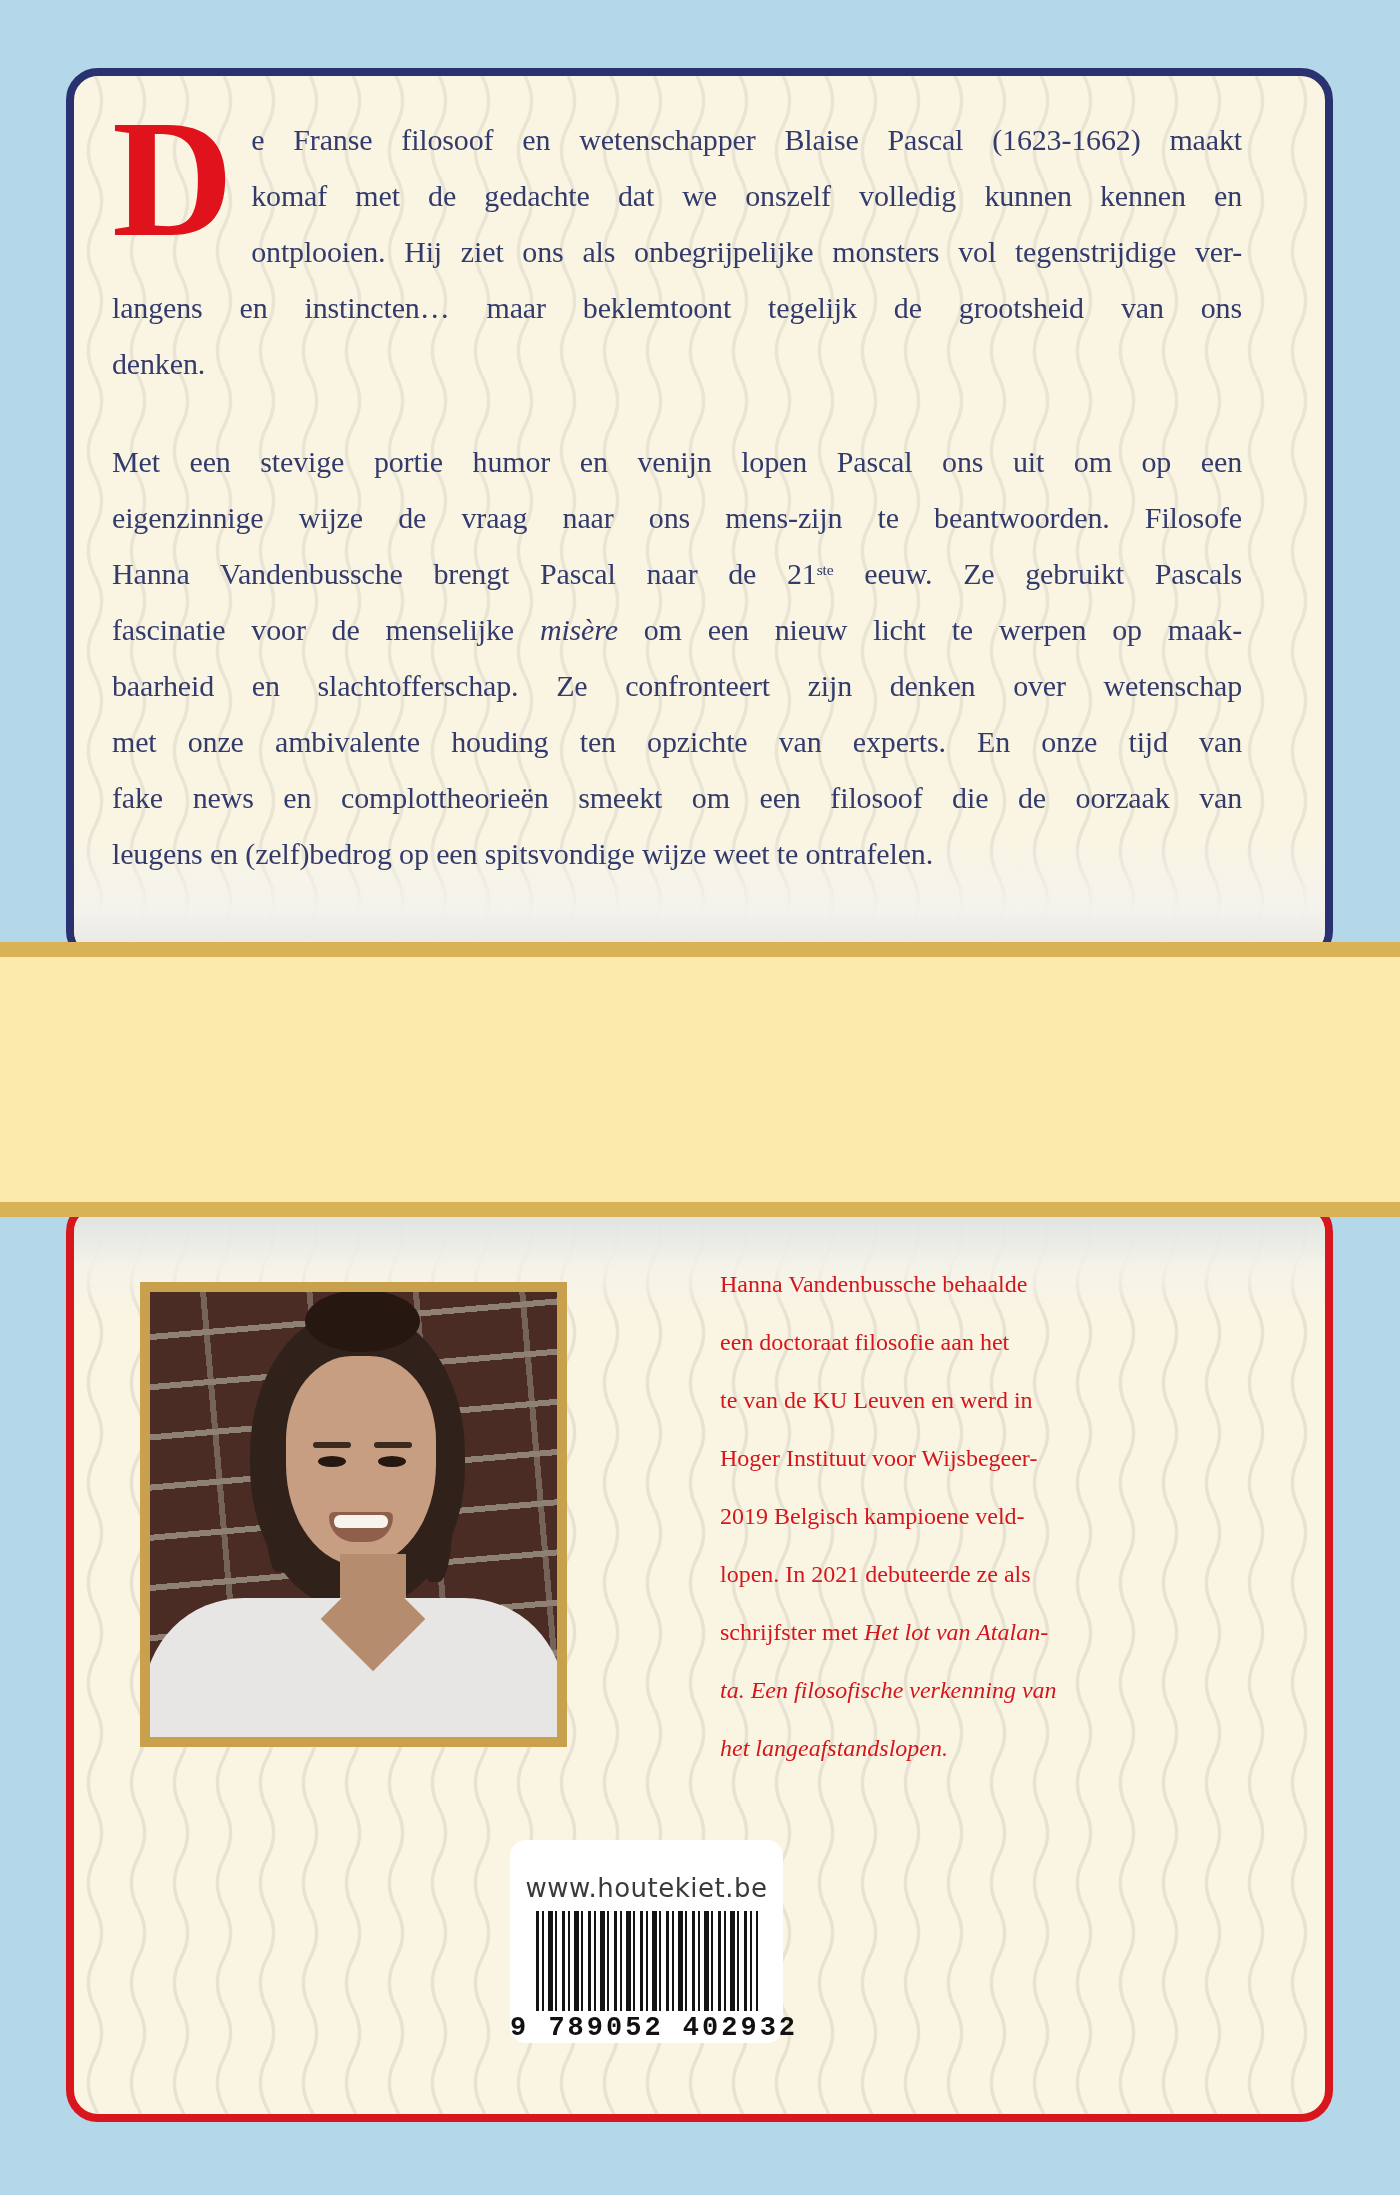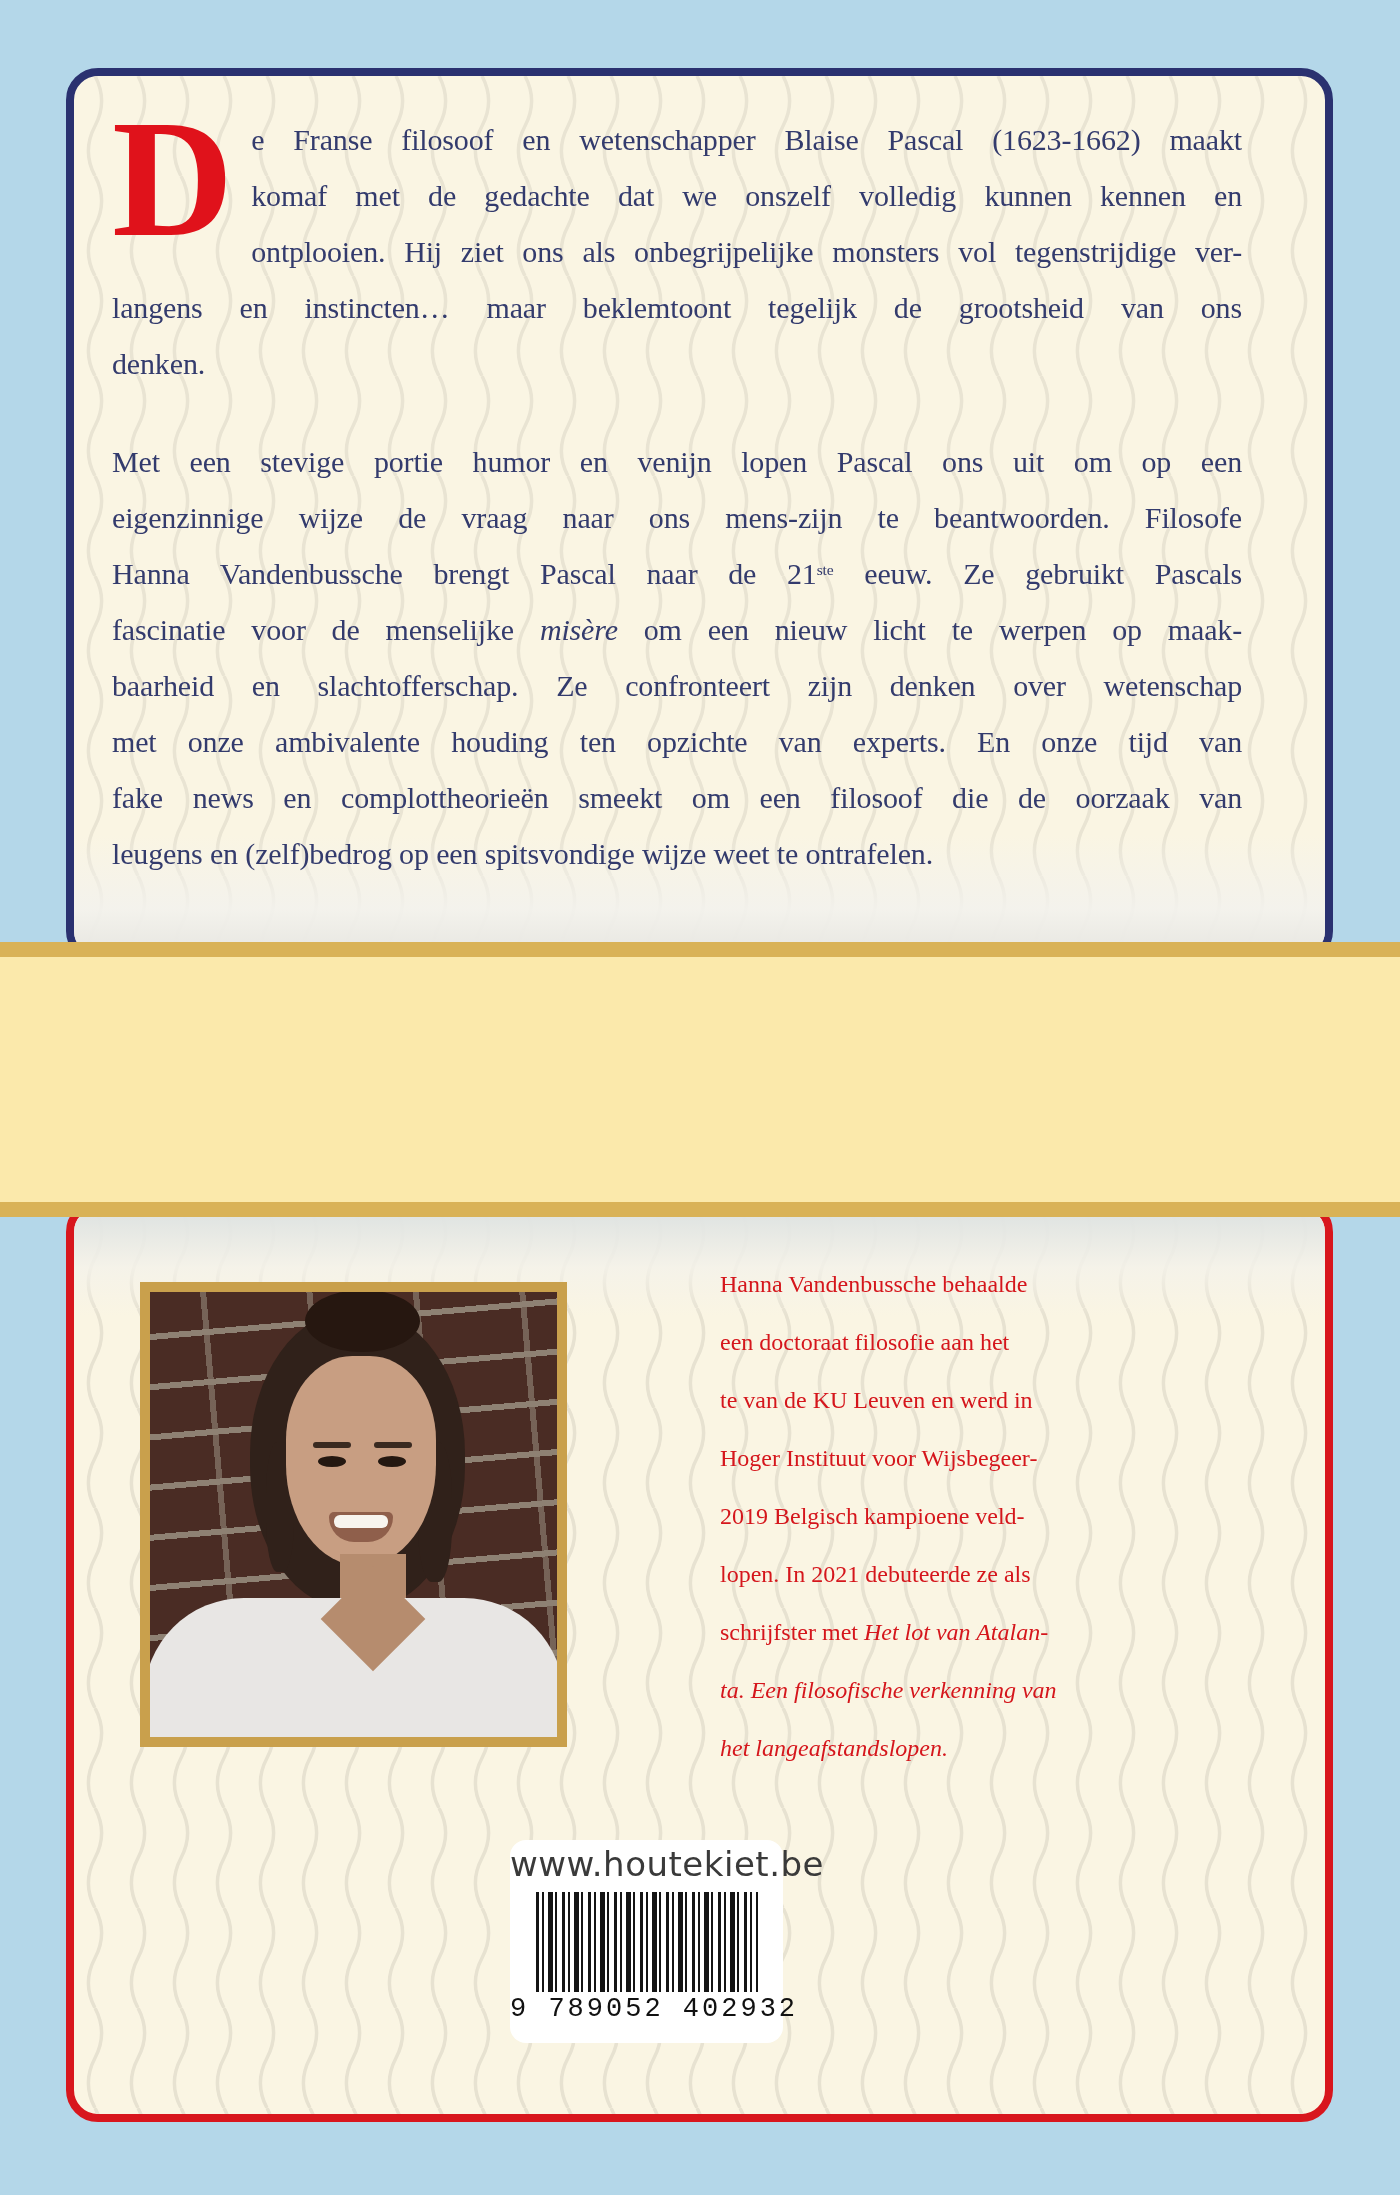--- a/index.html
+++ b/index.html
@@ -58,27 +58,27 @@
   .vneck{left:186px;top:290px;width:74px;height:74px;background:#b68c6e;transform:rotate(45deg);}
 
   
   .bio{position:absolute;left:646px;top:47px;width:588px;z-index:2;color:#d5161c;
        font-size:24px;line-height:58px;}
   .bio .tline{text-align:left;}
 
   
   .barcode-box{position:absolute;left:436px;top:632px;width:273px;height:203px;z-index:2;
                background:#ffffff;border-radius:16px;text-align:center;}
-  .website{margin-top:4px;font-family:"DejaVu Sans",sans-serif;font-size:34px;color:#3a3a3a;
+  .website{margin-top:33px;font-family:"DejaVu Sans",sans-serif;font-size:26px;color:#3a3a3a;
            letter-spacing:0.5px;}
   .bars{margin:8px auto 0 auto;width:222px;height:100px;
     background:repeating-linear-gradient(90deg,#141414 0 3px,#ffffff 3px 6px,#141414 6px 8px,
       #ffffff 8px 12px,#141414 12px 17px,#ffffff 17px 19px,#141414 19px 21px,#ffffff 21px 26px);}
   .digits{margin-top:2px;font-family:"Liberation Mono",monospace;font-size:27px;color:#111;
-          letter-spacing:3px;white-space:nowrap;}
+          letter-spacing:3px;white-space:nowrap;font-weight:bold;}
 </style>
 </head>
 <body>
 
 <div class="canvas">
 
   <div class="panel top-panel">
     <svg class="waves" width="100%" height="100%">
       <defs>
         <pattern id="wavesA" width="43" height="100" patternUnits="userSpaceOnUse">

